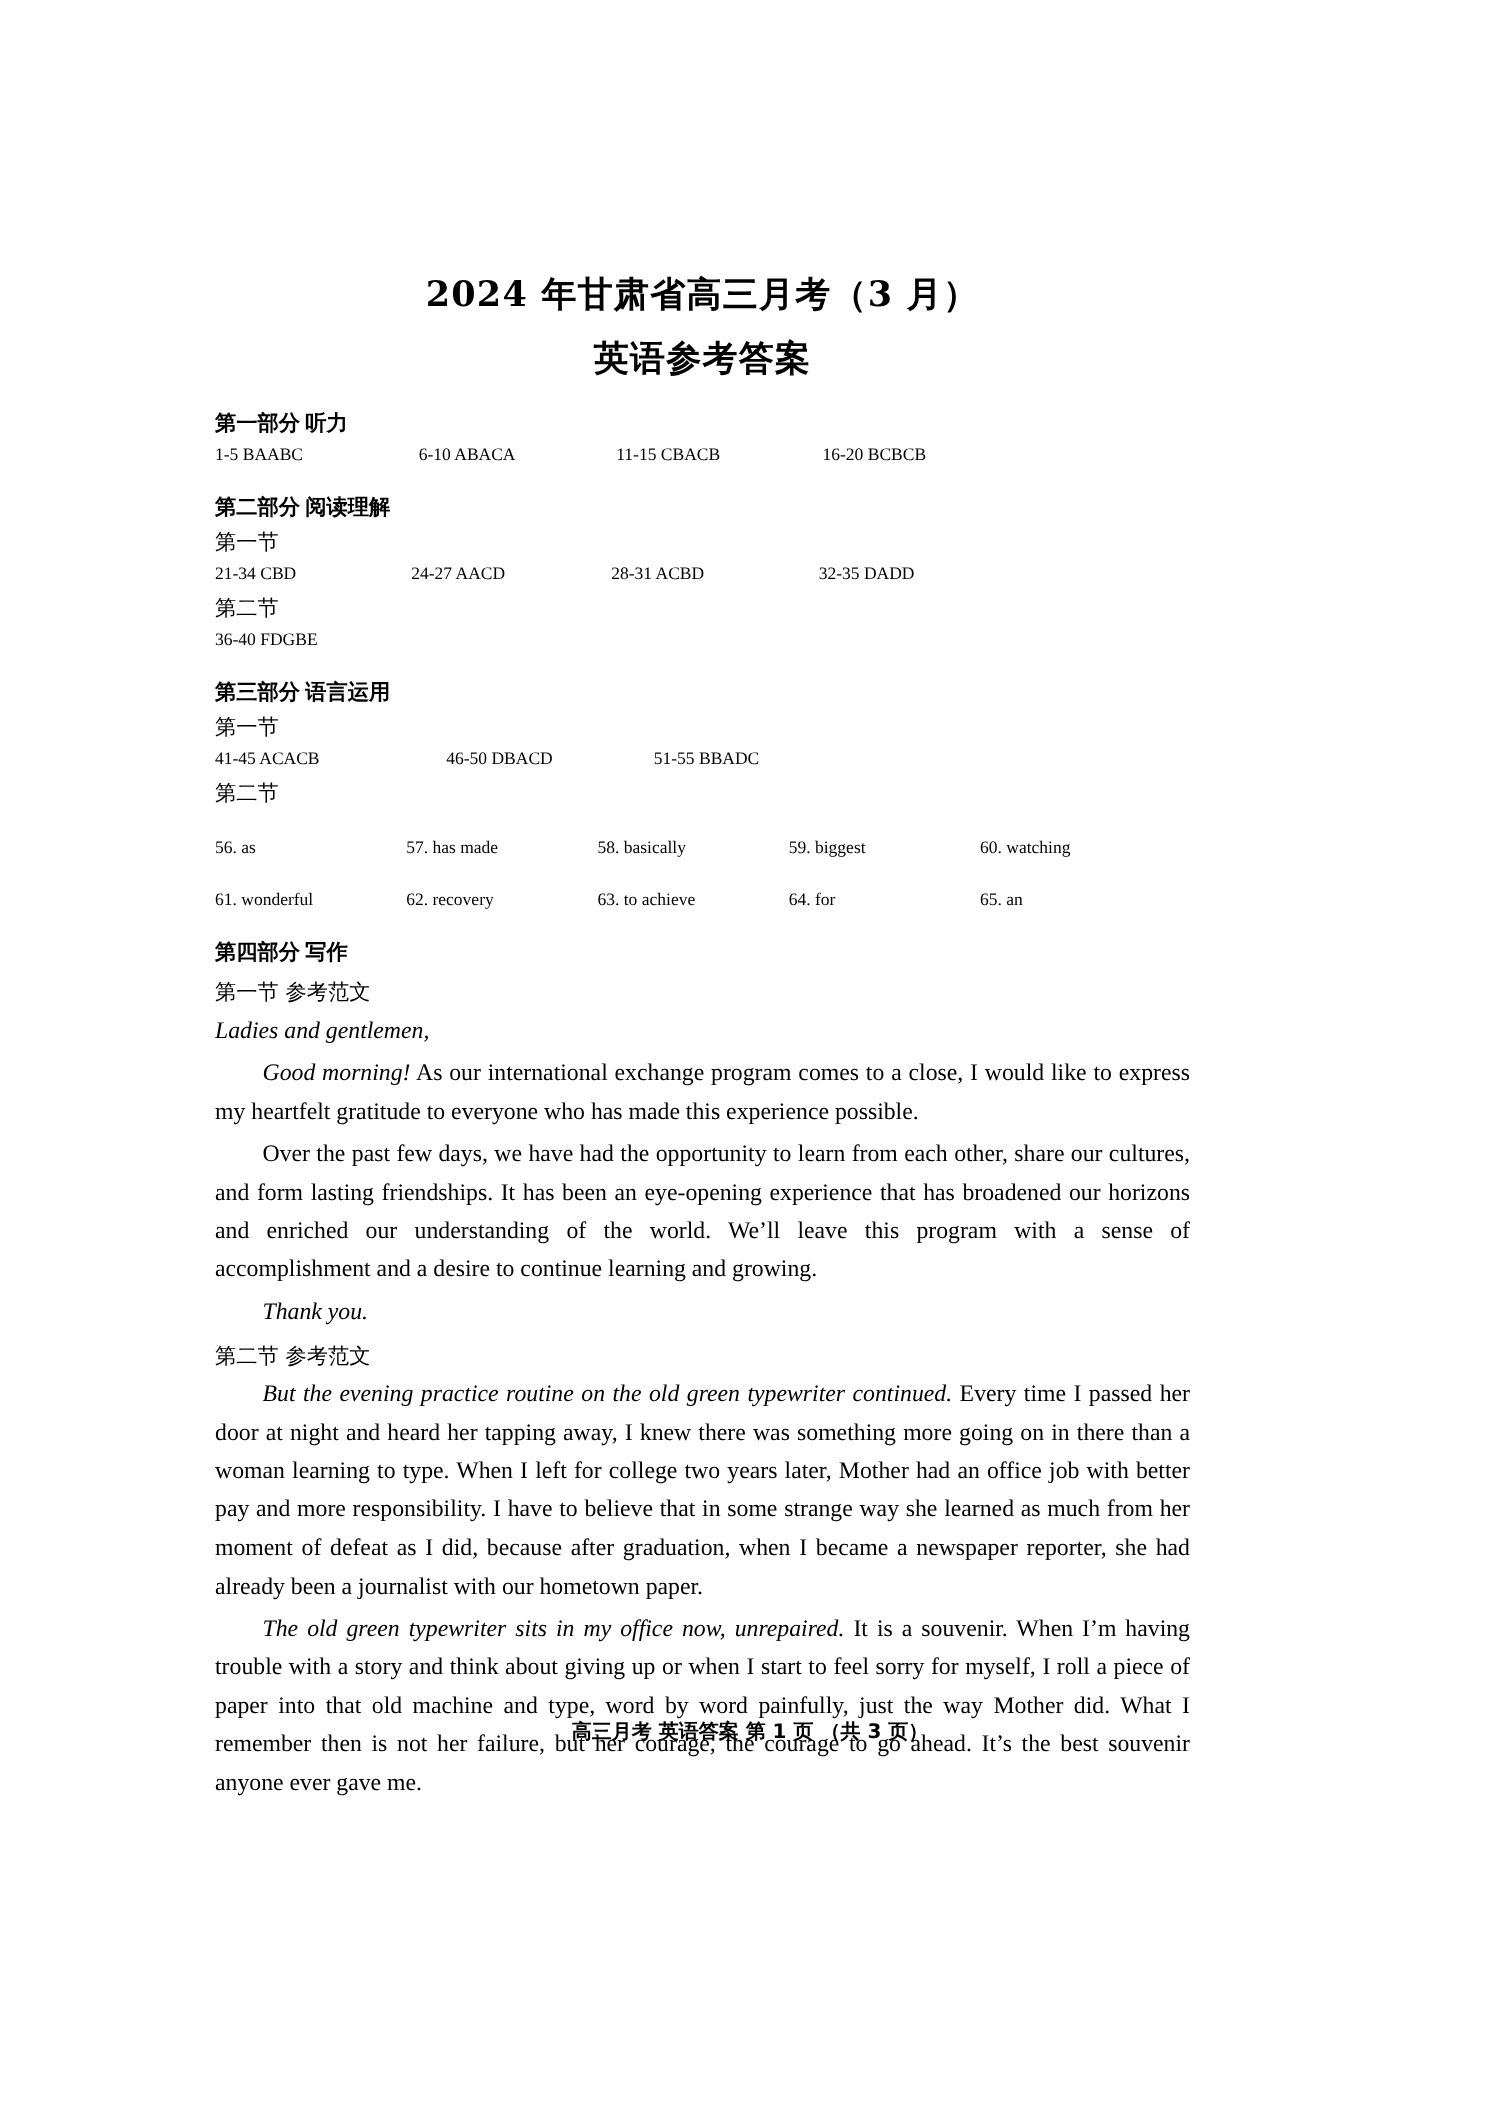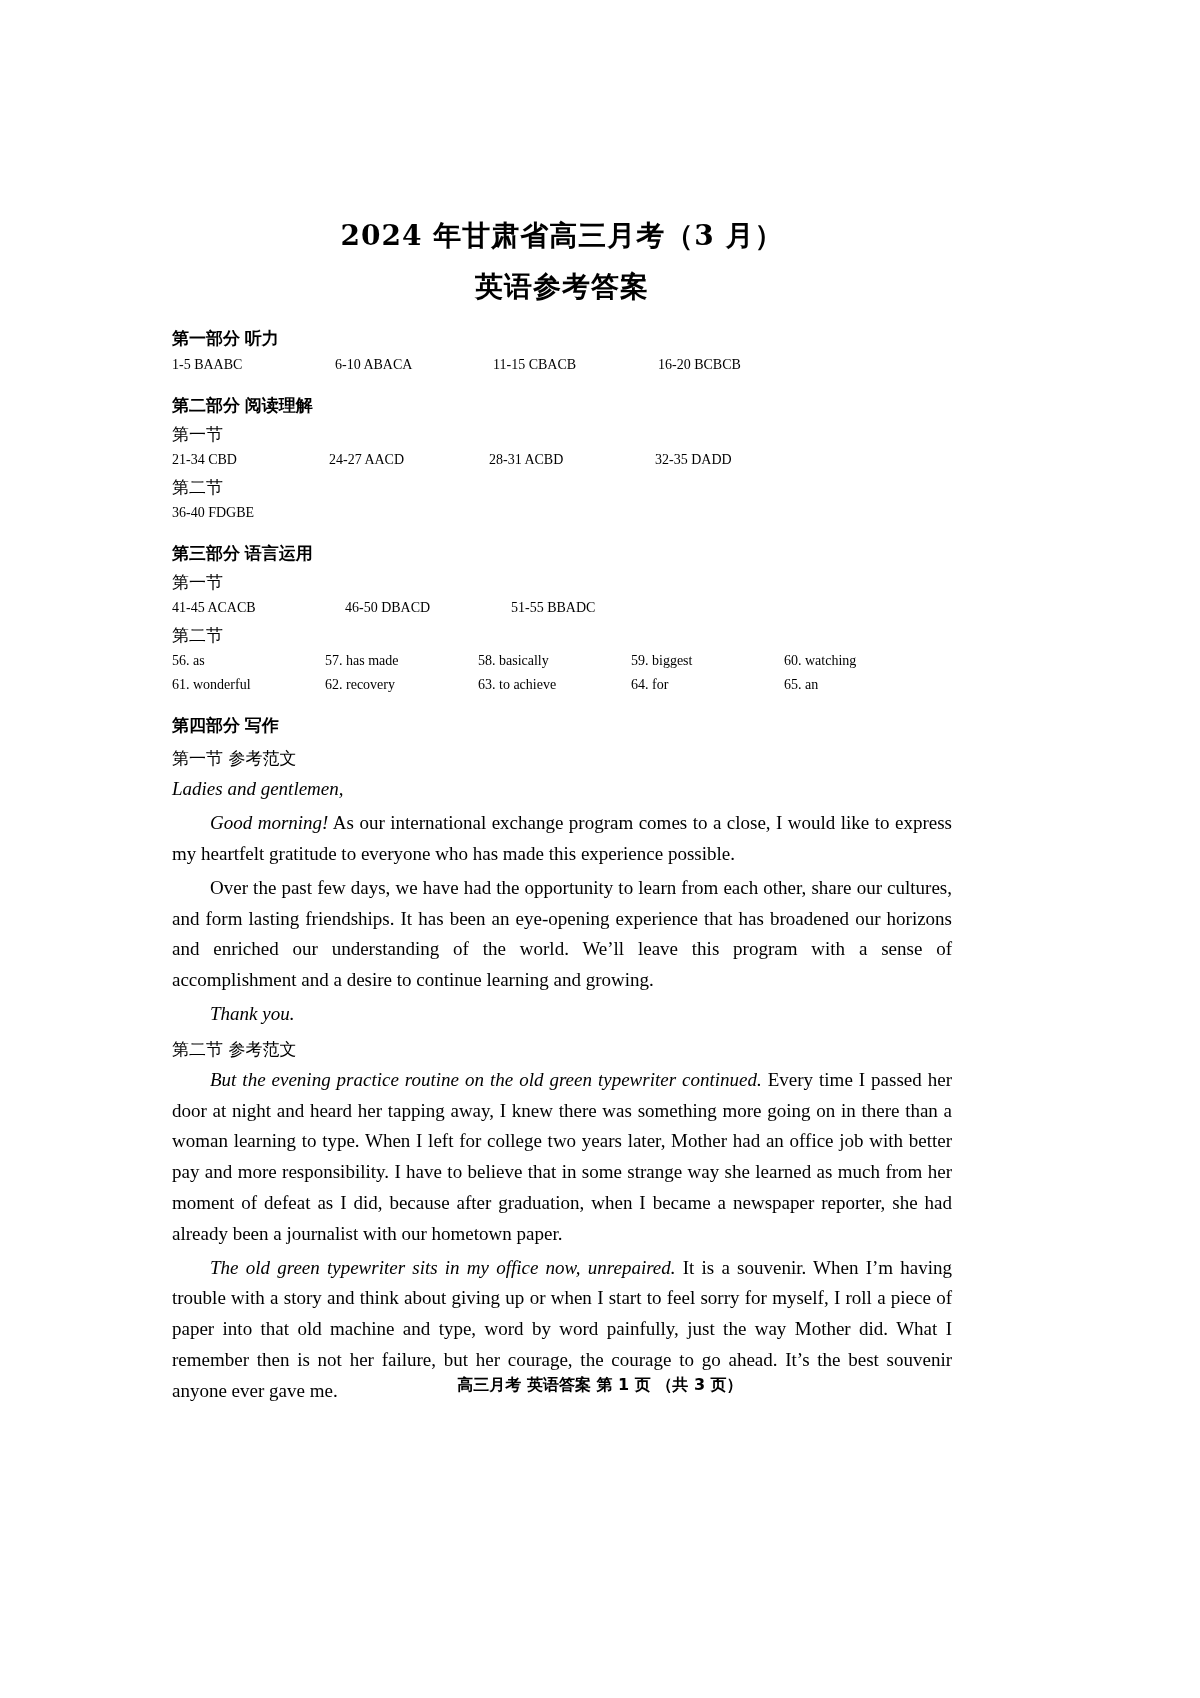--- a/index.html
+++ b/index.html
@@ -43,21 +43,21 @@
   }
   .title-line-2 {
     font-family: "DejaVu Serif", "Liberation Serif", serif;
     font-weight: bold;
     font-size: 28px;
     letter-spacing: 1px;
     line-height: 1.25;
     margin-top: 16px;
   }
   .sec-head {
-    font-family: Liberation Sans, sans-serif;
+    font-family: Liberation Serif, serif;
     font-weight: bold;
     font-size: 17px;
     margin-top: 16px;
     line-height: 1.55;
   }
   .sub-head {
     font-family: "DejaVu Sans", "Liberation Sans", sans-serif;
     font-size: 17px;
     line-height: 1.55;
     margin-top: 2px;
@@ -73,24 +73,25 @@
   }
   .row-listening .cell:nth-child(1) { width: 163px; }
   .row-listening .cell:nth-child(2) { width: 158px; }
   .row-listening .cell:nth-child(3) { width: 165px; }
 
   .row-reading .cell:nth-child(1) { width: 157px; }
   .row-reading .cell:nth-child(2) { width: 160px; }
   .row-reading .cell:nth-child(3) { width: 166px; }
 
   .row-cloze .cell:nth-child(1) { width: 173px; }
-  .row-cloze .cell:nth-child(2) { width: 166px; }
+  .row-cloze .cell:nth-child(2) { width: 166px; margin-left: 12px; }
 
   .row-fill .cell {
     width: 153px;
+    margin-top: 18px;
   }
   .row-fill .cell:last-child { width: auto; }
 
   .para {
     font-size: 19px;
     line-height: 1.62;
     text-align: justify;
     text-justify: inter-word;
     margin-top: 3px;
   }

